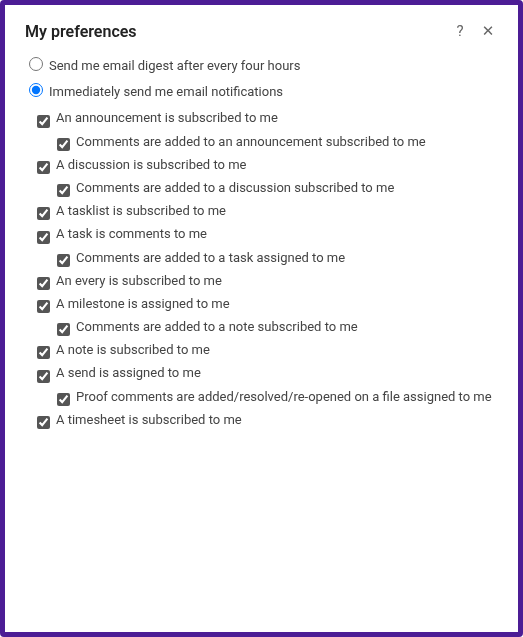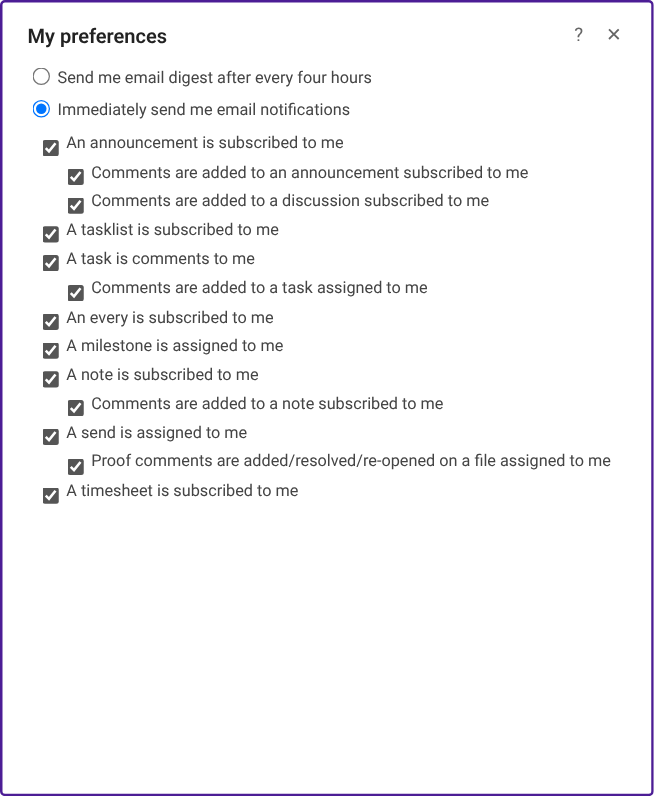--- a/index.html
+++ b/index.html
@@ -6,21 +6,21 @@
     body {
       font-family: -apple-system, BlinkMacSystemFont, "Segoe UI", Roboto, Arial, sans-serif;
       font-size: 13px;
       background: #fff;
       color: #333;
     }
     .panel {
       width: 523px;
       min-height: 637px;
       background: #fff;
-      border: 2px solid #4c1d95;
+      border: 5px solid #4c1d95;
       border-radius: 4px;
       padding: 16px 20px 20px 20px;
       position: relative;
     }
     .panel-header {
       display: flex;
       align-items: center;
       justify-content: space-between;
       margin-bottom: 16px;
     }
@@ -116,20 +116,24 @@
           <div class="checkbox-item">
             <input type="checkbox" checked="" style="">
             <span class="item-label">An announcement is subscribed to me</span>
           </div>
           <div class="checkbox-item indented">
             <input type="checkbox" checked="" style="">
             <span class="item-label">Comments are added to an announcement subscribed to me</span>
           </div>
         </div>
         <div class="section">
+          <div class="checkbox-item">
+            <input type="checkbox" checked="" style="">
+            <span class="item-label">A discussion is subscribed to me</span>
+          </div>
           <div class="checkbox-item indented">
             <input type="checkbox" checked="" style="">
             <span class="item-label">Comments are added to a discussion subscribed to me</span>
           </div>
         </div>
         <div class="section">
           <div class="checkbox-item">
             <input type="checkbox" checked="" style="">
             <span class="item-label">A tasklist is subscribed to me</span>
           </div>
@@ -150,27 +154,27 @@
             <span class="item-label">An every is subscribed to me</span>
           </div>
         </div>
         <div class="section">
           <div class="checkbox-item">
             <input type="checkbox" checked="" style="">
             <span class="item-label">A milestone is assigned to me</span>
           </div>
         </div>
         <div class="section">
+          <div class="checkbox-item indented">
+            <input type="checkbox" checked="" style="">
+            <span class="item-label">Comments are added to a note subscribed to me</span>
+          </div>
           <div class="checkbox-item">
             <input type="checkbox" checked="" style="">
             <span class="item-label">A note is subscribed to me</span>
-          </div>
-          <div class="checkbox-item indented">
-            <input type="checkbox" checked="" style="">
-            <span class="item-label">Comments are added to a note subscribed to me</span>
           </div>
         </div>
         <div class="section">
           <div class="checkbox-item">
             <input type="checkbox" checked="" style="">
             <span class="item-label">A send is assigned to me</span>
           </div>
           <div class="checkbox-item indented">
             <input type="checkbox" checked="" style="">
             <span class="item-label">Proof comments are added/resolved/re-opened on a file assigned to me</span>

